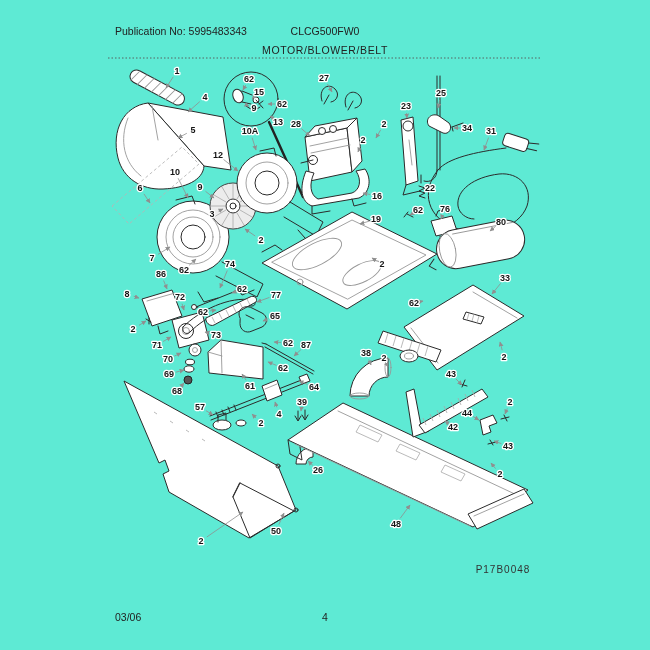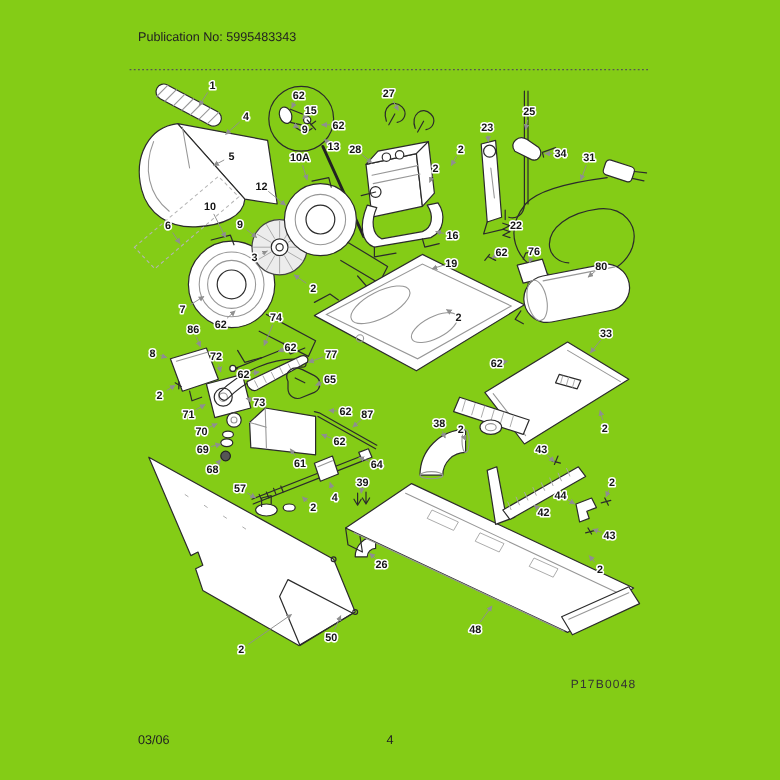--- a/index.html
+++ b/index.html
@@ -1,17 +1,17 @@
 <!DOCTYPE html>
 <html><head>
 <meta charset="utf-8">
 <style>
   html,body{margin:0;padding:0;background:#fff;}
   body{width:650px;height:650px;position:relative;font-family:"Liberation Sans",sans-serif;overflow:hidden;}
-  .page{position:absolute;inset:0;background:#84cc16;}
+  .page{position:absolute;inset:0;background:#5eead4;}
   .hdr,.ftr{position:absolute;font-size:10.5px;color:#222;white-space:nowrap;}
   #pub{left:115px;top:25px;}
   #model{left:0;right:0;top:25px;text-align:center;}
   #title{left:0;right:0;top:44px;text-align:center;letter-spacing:.6px;}
   #date{left:115px;top:611px;}
   #pgnum{left:0;right:0;top:611px;text-align:center;}
   svg#diagram-svg{position:absolute;left:0;top:0;}
   .k{stroke:#2b2b2b;fill:none;stroke-width:1;stroke-linejoin:round;stroke-linecap:round;}
   .kf{stroke:#2b2b2b;fill:#ffffff;stroke-width:1;stroke-linejoin:round;}
   .g{stroke:#979797;fill:none;stroke-width:.9;stroke-linecap:round;}
@@ -21,20 +21,22 @@
   .leader{stroke:#8f8f8f;stroke-width:.8;fill:none;}
   .callout{font:bold 9px "Liberation Sans",sans-serif;fill:#151515;text-anchor:middle;
            paint-order:stroke;stroke:#fff;stroke-width:2.6px;stroke-linejoin:round;}
   .plate-text{font:10px "Liberation Sans",sans-serif;fill:#333;text-anchor:middle;letter-spacing:1px;}
 </style>
 </head>
 <body>
 
 <div class="page">
   <div class="hdr" id="pub">Publication No: 5995483343</div>
+  <div class="hdr" id="model">CLCG500FW0</div>
+  <div class="hdr" id="title">MOTOR/BLOWER/BELT</div>
 
   <svg id="diagram-svg" width="650" height="650" viewBox="0 0 650 650">
     <defs>
       <marker id="arr" markerWidth="7" markerHeight="7" refX="5.5" refY="3" orient="auto">
         <path d="M0,0 L6,3 L0,6 Z" fill="#8f8f8f"></path>
       </marker>
     </defs>
 
     <line x1="108" y1="58" x2="541" y2="58" stroke="#555" stroke-width="0.9" stroke-dasharray="1.5 2"></line>
 

